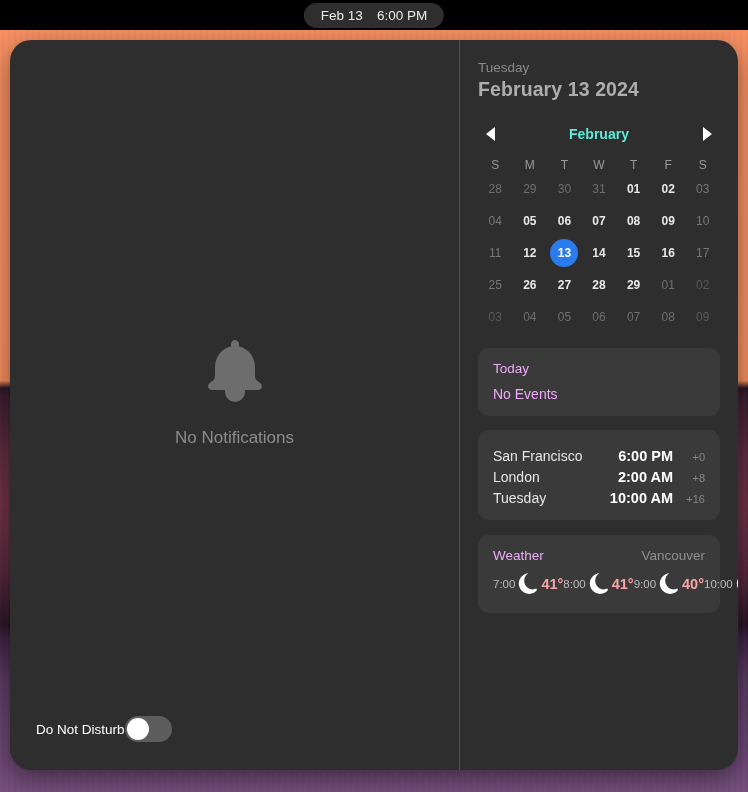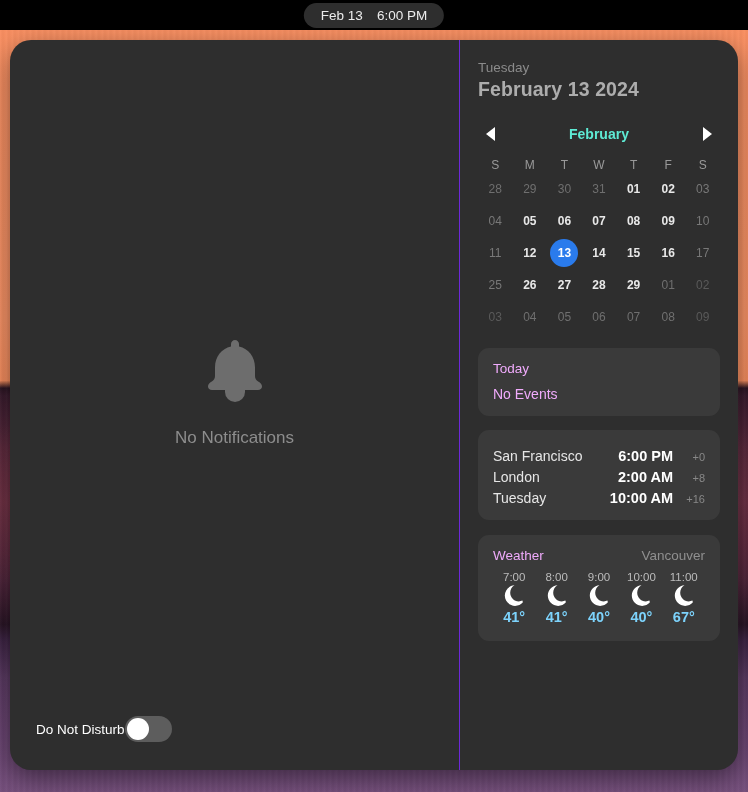--- a/index.html
+++ b/index.html
@@ -261,24 +261,24 @@
     display: flex;
     justify-content: space-between;
     align-items: baseline;
   }
   #weather-city { font-size: 13.5px; color: #8f8f8f; }
   #forecast {
     display: grid;
     grid-template-columns: repeat(5, 1fr);
     margin-top: 8px;
   }
-  .fc { display: flex; flex-direction: column; align-items: center; }
+  .fc { display: flex; flex-direction: row; align-items: center; }
   .fc-time { font-size: 11.5px; color: #bcbcbc; }
   .fc-icon { width: 26px; height: 26px; }
-  .fc-temp { font-size: 14.5px; font-weight: bold; color: #7dd3fc; }
+  .fc-temp { font-size: 14.5px; font-weight: bold; color: #fca5a5; }
 </style>
 </head>
 <body>
 
 <div id="wallpaper">
   <div id="wallpaper-texture"></div>
 </div>
 
 <div id="menubar">
   <div id="clock-pill">

